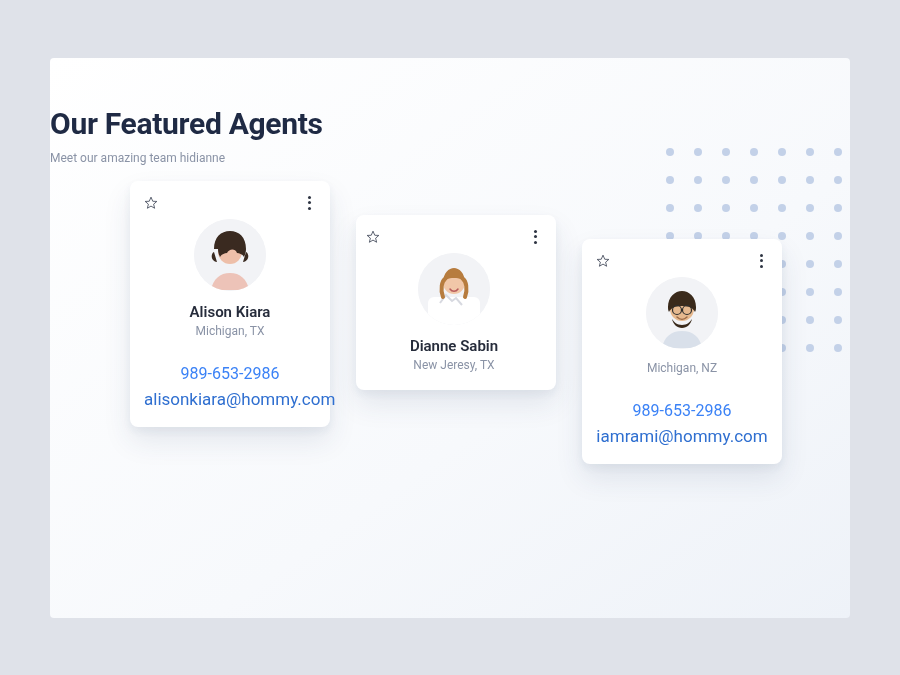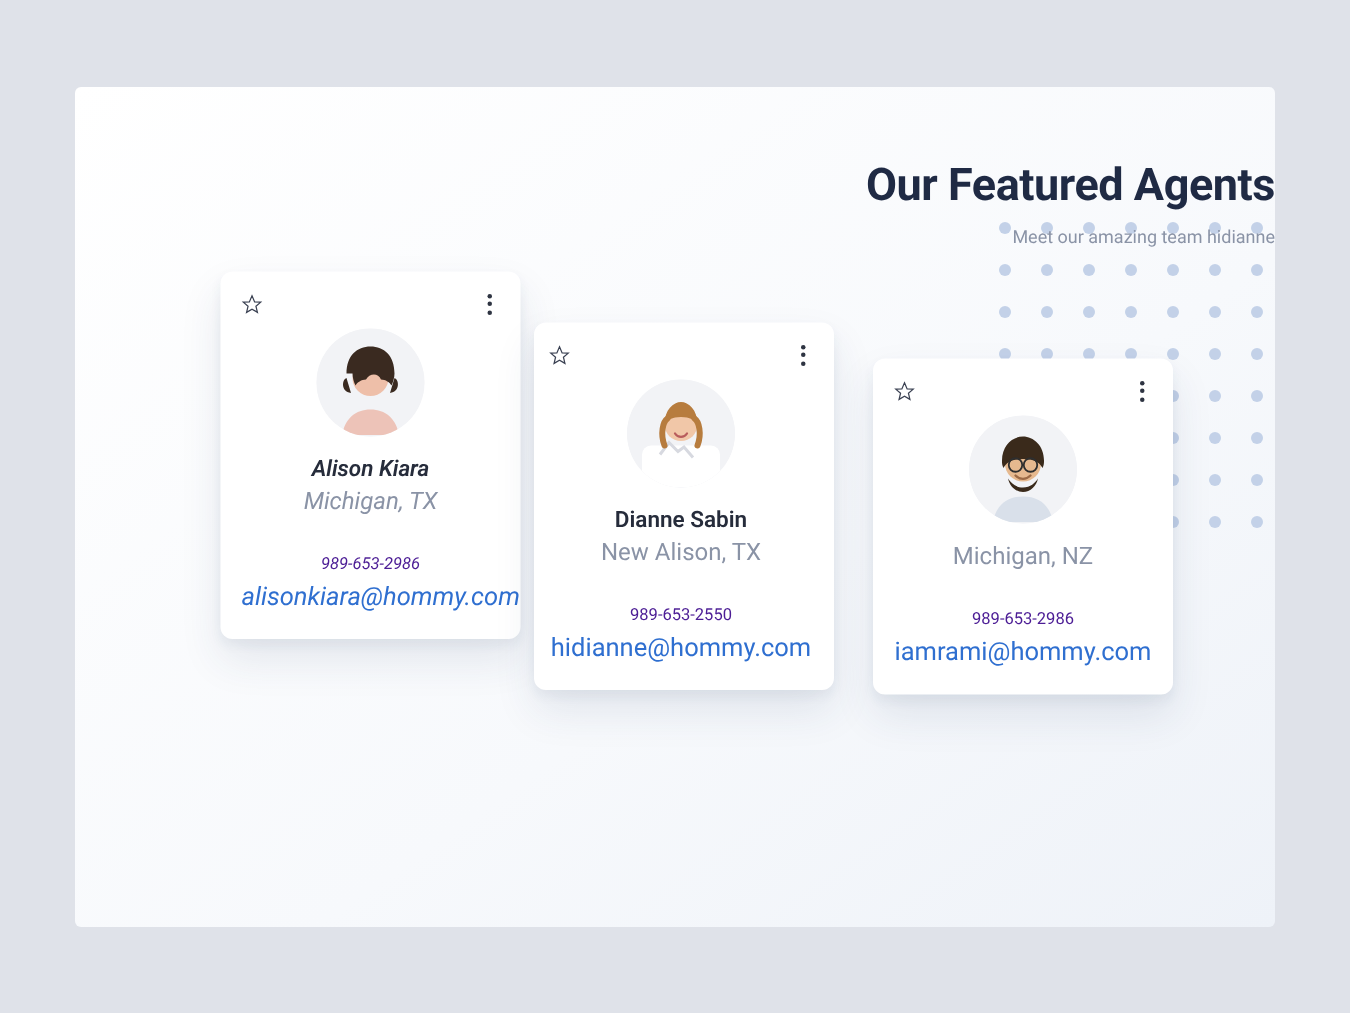--- a/index.html
+++ b/index.html
@@ -28,25 +28,24 @@
   .dots-grid {
     display: grid;
     grid-template-columns: repeat(7, 28px);
     grid-auto-rows: 28px;
   }
   .dot {
     width: 8px; height: 8px; border-radius: 50%;
     background: #c3d1e8;
   }
   .heading {
-    text-align: right;
+    text-align: left;
     padding-top: 48px;
     position: relative;
     z-index: 2;
-    margin-left: 36px;
   }
   .heading h1 {
     font-size: 30px;
     font-weight: 700;
     color: #1f2a44;
     letter-spacing: -0.3px;
   }
   .heading p {
     margin-top: 10px;
     font-size: 12px;
@@ -60,21 +59,21 @@
     z-index: 2;
   }
   .card {
     position: absolute;
     width: 200px;
     background: #ffffff;
     border-radius: 8px;
     box-shadow: 0 14px 28px rgba(40,60,100,0.10), 0 4px 8px rgba(40,60,100,0.06);
     padding: 14px 14px 18px;
   }
-  .card.c1 { left: 97px;  top: 0px; font-style: italic;  }
+  .card.c1 { left: 80px;  top: 0px;  }
   .card.c2 { left: 306px; top: 34px; padding-left: 10px; }
   .card.c3 { left: 532px; top: 58px; }
   .card-top {
     display: flex;
     justify-content: space-between;
     align-items: center;
     height: 16px;
   }
   .star-icon {
     width: 14px; height: 14px;
@@ -101,31 +100,31 @@
   }
   .avatar svg { width: 100%; height: 100%; }
   .name {
     text-align: center;
     font-size: 15px;
     font-weight: 600;
     color: #262c3b;
   }
   .location {
     text-align: center;
-    font-size: 16px;
+    font-size: 12px;
     color: #8a93a6;
     margin-top: 3px;
   }
   .contact {
     margin-top: 26px;
     text-align: center;
   }
   .phone {
-    font-size: 11px;
-    color: #4c1d95;
+    font-size: 16px;
+    color: #3b82f6;
   }
   .email {
     display: inline-block;
     margin-top: 6px;
     font-size: 17px;
     color: #2f6fd0;
     text-decoration: none;
     cursor: pointer;
   }
 </style>
@@ -251,25 +250,21 @@
           <rect x="10" y="44" width="52" height="28" rx="6" fill="#ffffff"></rect>
           <path d="M22 50l6-8 6 6 4-3 6 7" stroke="#d7d9e0" stroke-width="2" fill="none"></path>
           <circle cx="36" cy="30" r="11" fill="#f1c7a8"></circle>
           <path d="M25 30c0-10 6-15 11-15s11 5 11 15c-2-3-5-5-11-5s-9 2-11 5z" fill="#b77c3e"></path>
           <path d="M25 30c-1 8 2 14 11 14s12-6 11-14" fill="none"></path>
           <path d="M45 26c3 2 5 10 2 18M27 26c-3 2-5 10-2 18" stroke="#b77c3e" stroke-width="4" fill="none" stroke-linecap="round"></path>
           <path d="M32 36c2 3 6 3 8 0" stroke="#b85c5c" stroke-width="1.5" fill="none" stroke-linecap="round"></path>
         </svg>
       </div>
       <div class="name">Dianne Sabin</div>
-      <div class="location">New Alison, TX</div>
-      <div class="contact">
-        <div class="phone">989-653-2550</div>
-        <a class="email">hidianne@hommy.com</a>
-      </div>
+      <div class="location">New Jeresy, TX</div>
     </div>
 
     <div class="card c3">
       <div class="card-top">
         <span class="star-icon">
           <svg viewBox="0 0 24 24">
               <polygon points="12,2 15,9 22,9.3 16.5,14 18.2,21 12,17.3 5.8,21 7.5,14 2,9.3 9,9"></polygon>
             </svg>
         </span>
         <span class="more-icon">

